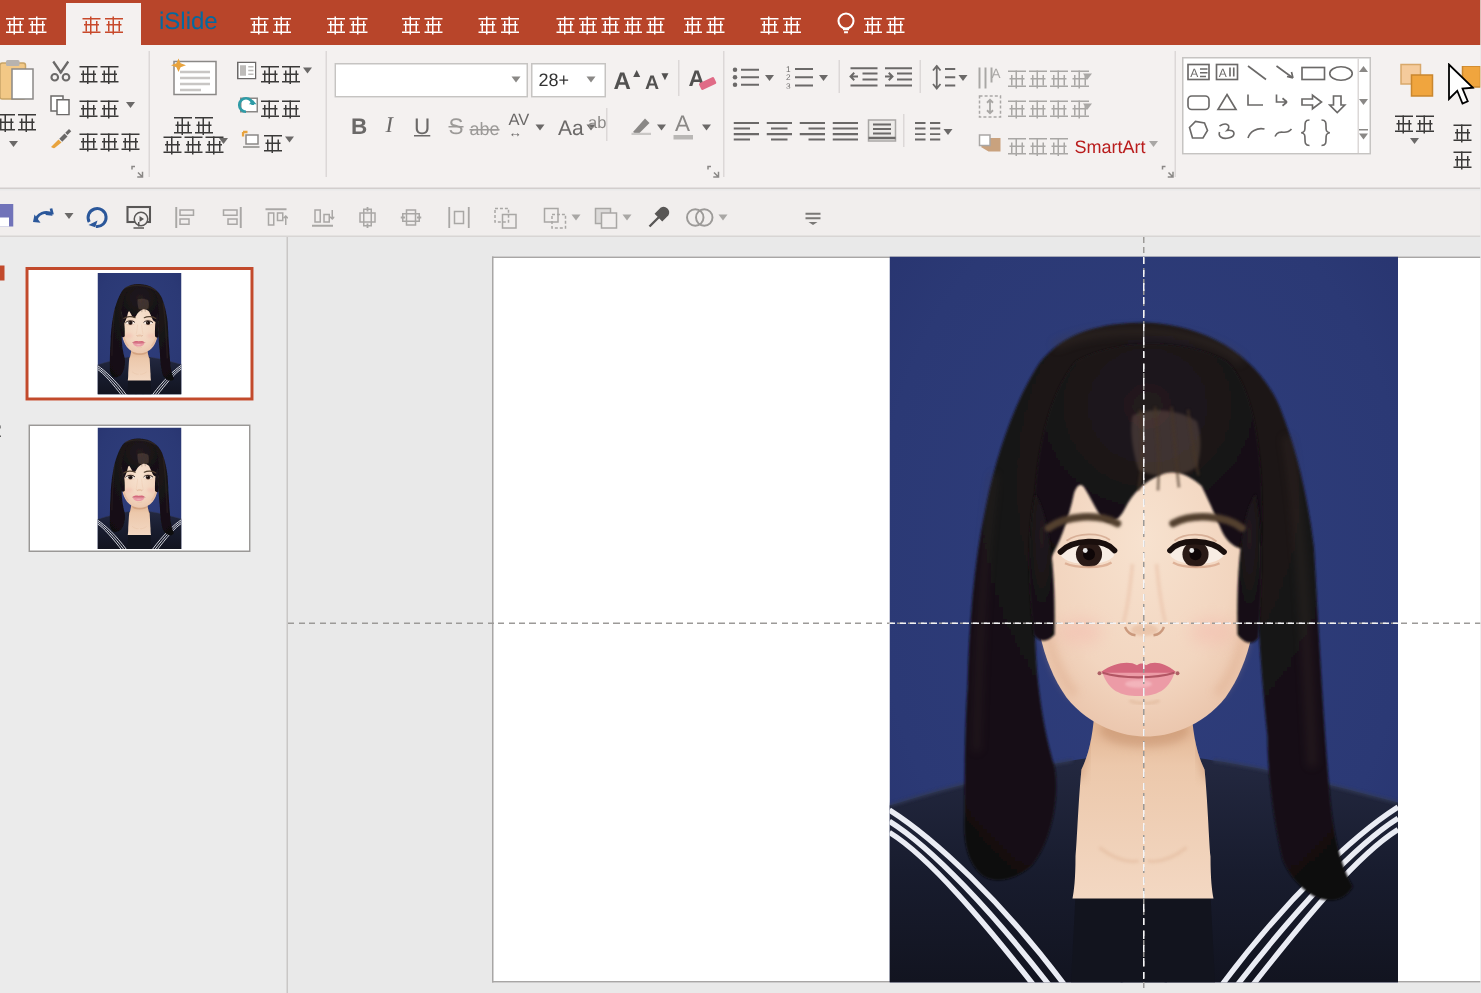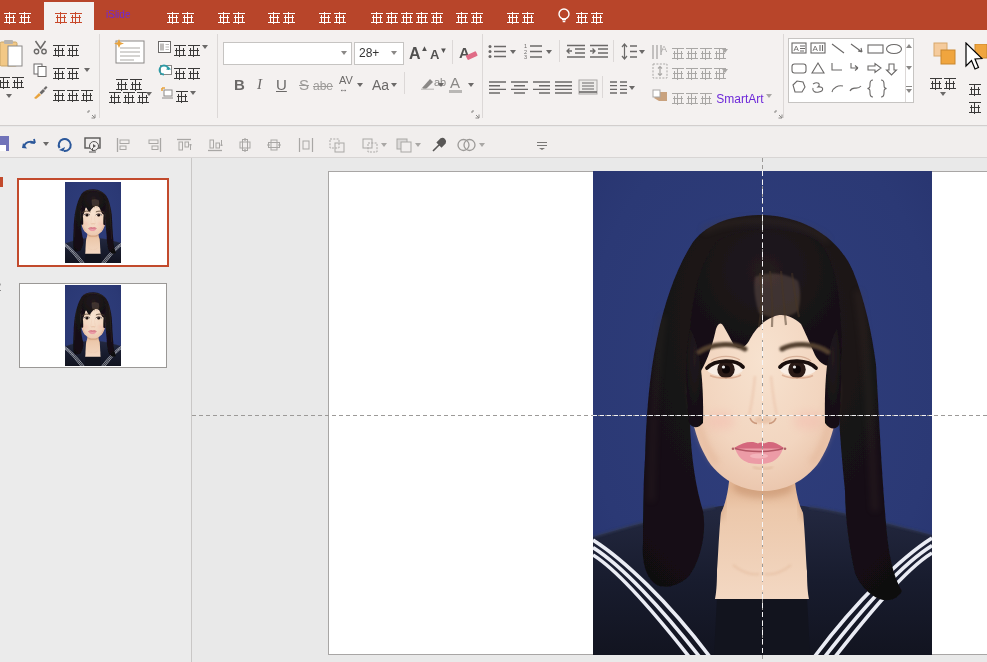--- a/index.html
+++ b/index.html
@@ -10,21 +10,21 @@
 background:
  linear-gradient(currentColor,currentColor) 0px 0.5px/12px 1.4px no-repeat,
  linear-gradient(currentColor,currentColor) 1px 5px/10px 1.3px no-repeat,
  linear-gradient(currentColor,currentColor) 0px 10.2px/12px 1.4px no-repeat,
  linear-gradient(currentColor,currentColor) 5.4px 0px/1.4px 12px no-repeat,
  linear-gradient(currentColor,currentColor) 1.6px 2.8px/1.2px 7px no-repeat,
  linear-gradient(currentColor,currentColor) 9.2px 2.8px/1.2px 7px no-repeat}
 .cj.s{transform:scale(.88);transform-origin:left center}
 
 #tabbar{left:0;top:0;width:987px;height:30px;background:#B8452A}
-.tab{position:absolute;top:0;height:19px;color:#6d28d9;font-size:10px;line-height:30px}
+.tab{position:absolute;top:0;height:19px;color:#0369a1;font-size:16px;line-height:30px}
 #activetab{position:absolute;left:44px;top:2px;width:50px;height:28px;background:#F4F1F0}
 .tabcj{position:absolute;top:9px;color:#fff}
 .tabcj .cj{width:13px;height:13px}
 
 #ribbon{left:0;top:30px;width:987px;height:96px;background:#F4F1F0;border-bottom:1px solid #D2CECD}
 .vsep{position:absolute;top:34px;height:84px;width:1px;background:#DCD8D7}
 .glabel{position:absolute;top:138px;color:#605E5C}
 .glabel .cj{width:11px;height:11px;margin:0 .5px}
 .launch{position:absolute;width:9px;height:9px}
 .ricon{position:absolute}
@@ -128,21 +128,21 @@
 <div class="rtext" style="left:234px;top:76px;font-size:15px;font-weight:bold;color:#6b6968">B</div>
 <div class="rtext" style="left:257px;top:76px;font-size:15px;font-style:italic;font-family:'Liberation Serif',serif;color:#6b6968">I</div>
 <div class="rtext" style="left:276px;top:76px;font-size:15px;text-decoration:underline;color:#6b6968">U</div>
 <div class="rtext" style="left:299px;top:76px;font-size:15px;text-decoration:line-through;color:#9c9a98">S</div>
 <div class="rtext" style="left:313px;top:79px;font-size:12px;text-decoration:line-through;color:#9c9a98">abe</div>
 <div class="rtext" style="left:339px;top:74px;font-size:11px;color:#6b6968">AV<br><span style="font-size:9px;position:relative;top:-4px">↔</span></div>
 <div class="dd" style="left:357px;top:83px"></div>
 <div class="rtext" style="left:372px;top:77px;font-size:14px;color:#6b6968">Aa</div>
 <div class="dd" style="left:391px;top:83px"></div>
 <div class="vsep" style="left:404px;top:72px;height:22px"></div>
-<div class="rtext" style="left:434px;top:76px;font-size:11px;color:#8a8886">ab</div>
+<div class="rtext" style="left:392px;top:76px;font-size:11px;color:#8a8886">ab</div>
 <svg class="ricon" style="left:420px;top:76px" width="16" height="14" viewBox="0 0 16 14">
     <path d="M2 12 L10 3 L13 6 L5 14 Z" fill="#8a8886"></path>
     <rect x="1" y="12.5" width="13" height="2" fill="#C9C7C5"></rect>
   </svg>
 <div class="dd" style="left:438px;top:83px"></div>
 <div class="rtext" style="left:450px;top:74px;font-size:15px;color:#8a8886">A</div>
 <div class="abs" style="left:449px;top:90px;width:13px;height:3px;background:#B9B7B5"></div>
 <div class="dd" style="left:468px;top:83px"></div>
 <div class="glabel" style="left:332px"><span class="cj s"></span><span class="cj s"></span></div>
 <svg class="launch" style="left:471px;top:110px" width="9" height="9" viewBox="0 0 9 9">
@@ -210,21 +210,21 @@
   </svg>
 <div class="vsep" style="left:602px;top:76px;height:22px"></div>
 <svg class="ricon" style="left:610px;top:81px" width="17" height="13" viewBox="0 0 17 13">
     <path d="M0 1 h7 M0 4.7 h7 M0 8.4 h7 M0 12 h7 M10 1 h7 M10 4.7 h7 M10 8.4 h7 M10 12 h7" stroke="#6b6968" stroke-width="1.3"></path>
   </svg>
 <div class="dd" style="left:629px;top:86px"></div>
 <svg class="ricon" style="left:652px;top:88px" width="17" height="15" viewBox="0 0 17 15">
     <path d="M2 10 L7 4 h8 v9 h-8 z" fill="#C9A27E"></path>
     <rect x="1" y="2" width="7" height="7" fill="#fff" stroke="#A9A7A5"></rect>
   </svg>
-<div class="rtext" style="left:671px;top:89px;color:#A9A7A5"><span class="cj"></span><span class="cj"></span><span class="cj"></span><span style="font-size:12px;color:#6d28d9;letter-spacing:0"> SmartArt</span></div>
+<div class="rtext" style="left:671px;top:89px;color:#A9A7A5"><span class="cj"></span><span class="cj"></span><span class="cj"></span><span style="font-size:12px;color:#b91c1c;letter-spacing:0"> SmartArt</span></div>
 <div class="dd" style="left:766px;top:94px;border-top-color:#A9A7A5"></div>
 <div class="glabel" style="left:622px"><span class="cj s"></span><span class="cj s"></span></div>
 <svg class="launch" style="left:774px;top:110px" width="9" height="9" viewBox="0 0 9 9">
     <path d="M1 3 V1 H3 M5 5 L8 8 M8 4.5 V8 H4.5" stroke="#8A8886" fill="none"></path>
   </svg>
 <div class="vsep" style="left:783px"></div>
 
 <div class="abs" style="left:788px;top:38px;width:126px;height:65px;background:#fff;border:1px solid #C6C4C2"></div>
 <svg class="abs" style="left:791px;top:40px" width="112" height="61" viewBox="0 0 112 61" fill="none" stroke="#6b6968" stroke-width="1.1">
 <g>

